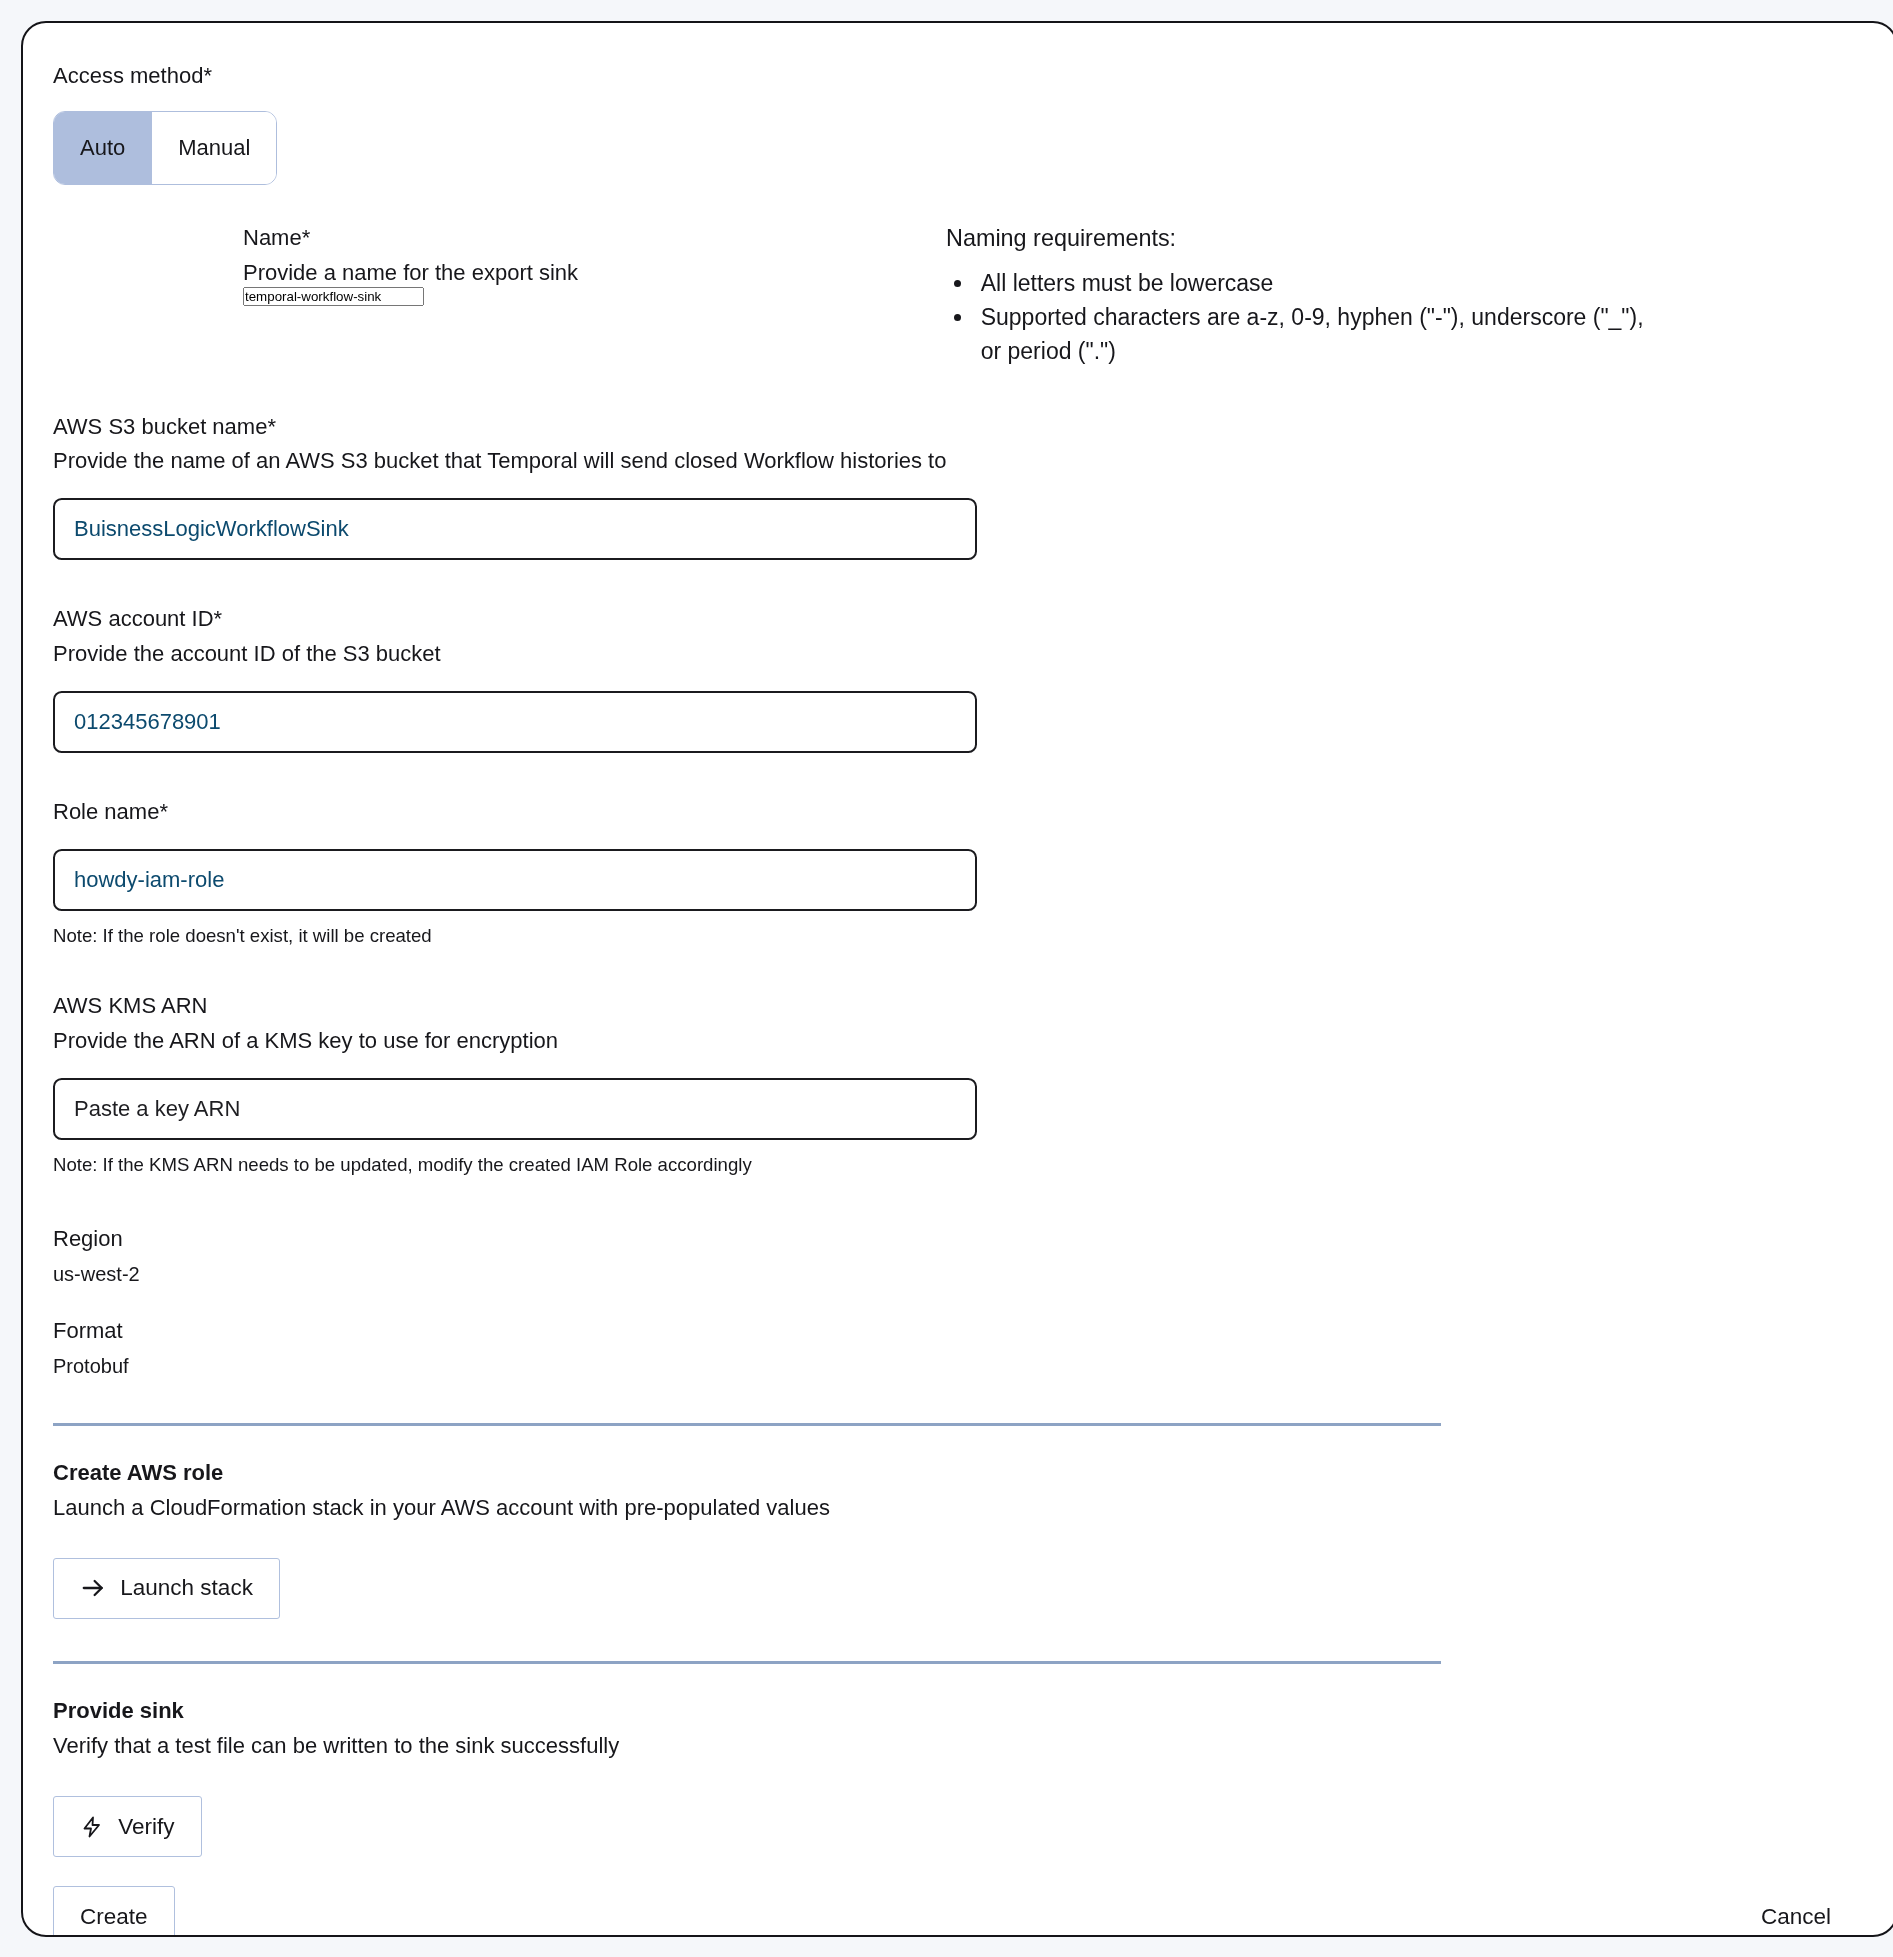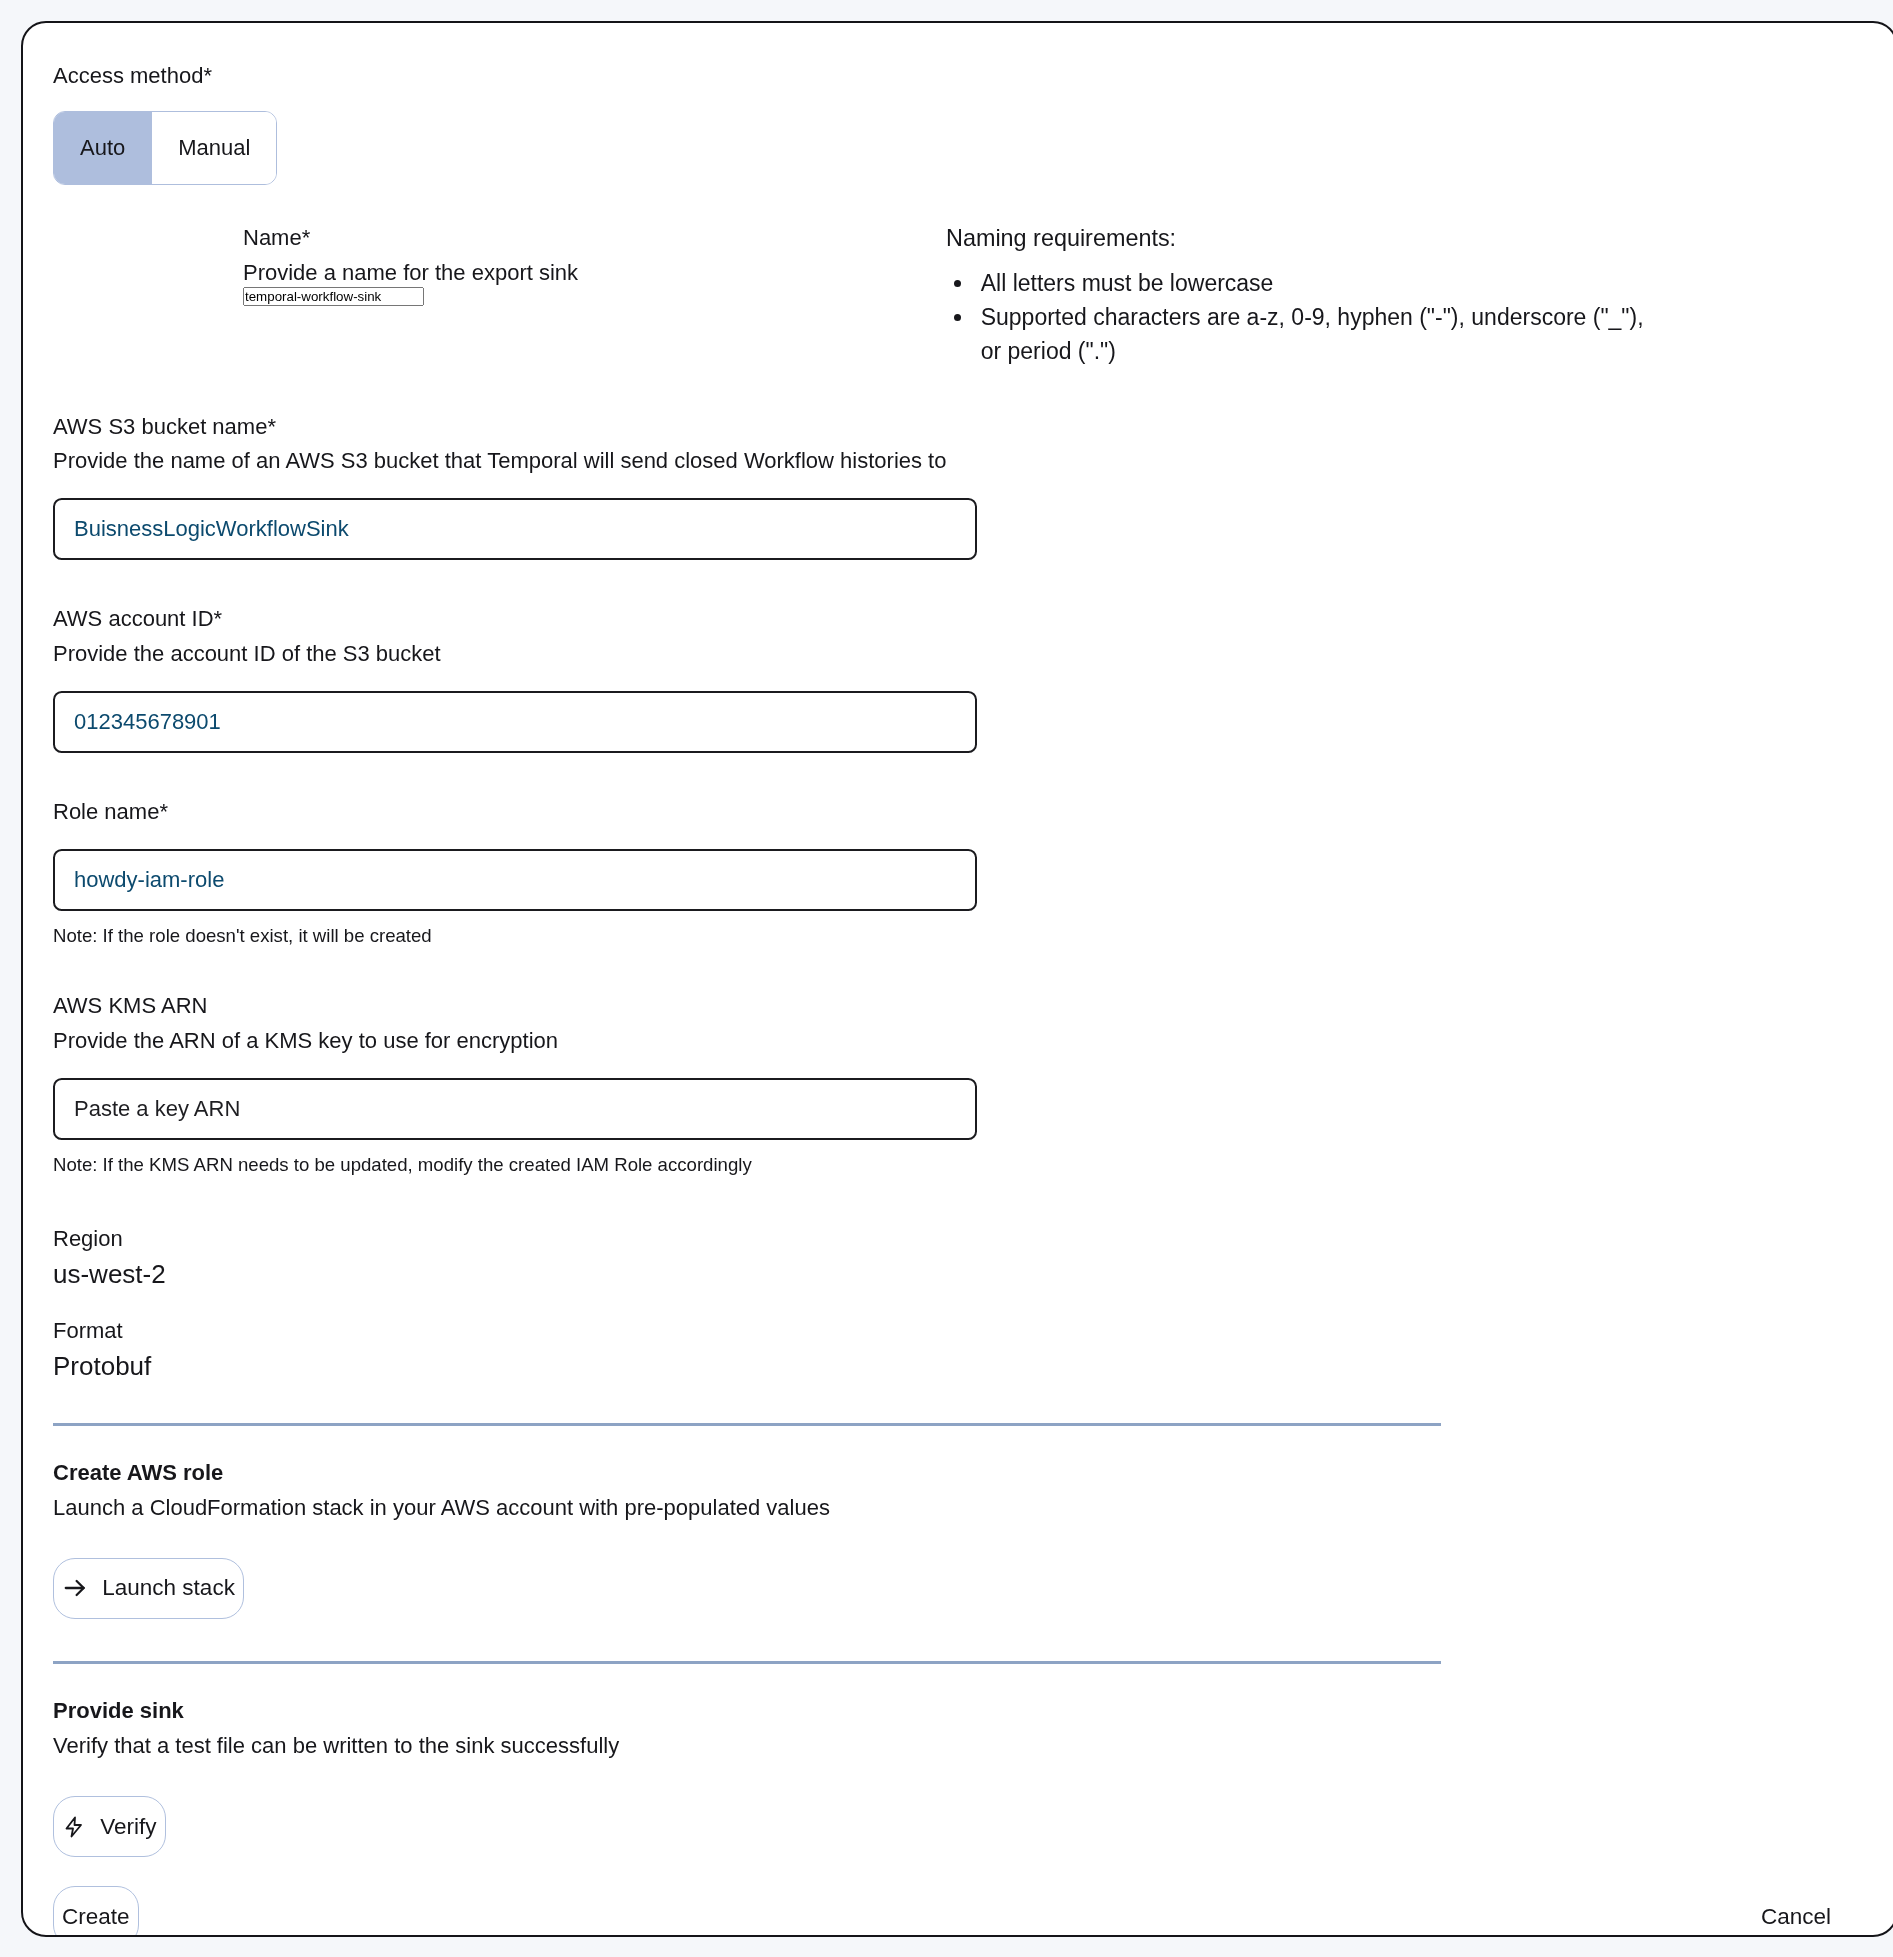--- a/index.html
+++ b/index.html
@@ -75,45 +75,45 @@
   .two-col .right { width: 712px; }
   .req-title { font-size: 23.4px; line-height: 31px; }
   .req-list { margin-top: 11.5px; padding-left: 29px; }
   .req-list li {
     font-size: 23px;
     line-height: 34px;
     padding-left: 5.7px;
   }
 
   .ro-group { margin-top: 48px; }
-  .ro-group .value { font-size: 26px; line-height: 29px; margin-top: 6.7px; }
+  .ro-group .value { font-size: 20px; line-height: 29px; margin-top: 6.7px; }
   .ro-group + .ro-group { margin-top: 27px; }
 
   .divider {
     border: none;
     border-top: 3.3px solid #8da3c4;
     width: 1388px;
     margin-top: 42px;
   }
   .section-title {
     font-size: 22px;
     font-weight: 700;
     line-height: 29px;
     margin-top: 32.5px;
   }
   .btn {
     display: inline-flex;
     align-items: center;
     gap: 14.3px;
     margin-top: 36px;
     height: 61px;
-    padding: 0 8px;
+    padding: 0 26px;
     background: #ffffff;
     border: 1.9px solid #b0c0de;
-    border-radius: 22px;
+    border-radius: 3px;
     font-size: 22.5px;
     font-family: "Liberation Sans", sans-serif;
     color: #17171b;
     cursor: pointer;
   }
   .btn svg { flex: 0 0 auto; }
 
   .actions {
     margin-top: 29px;
     display: flex;

